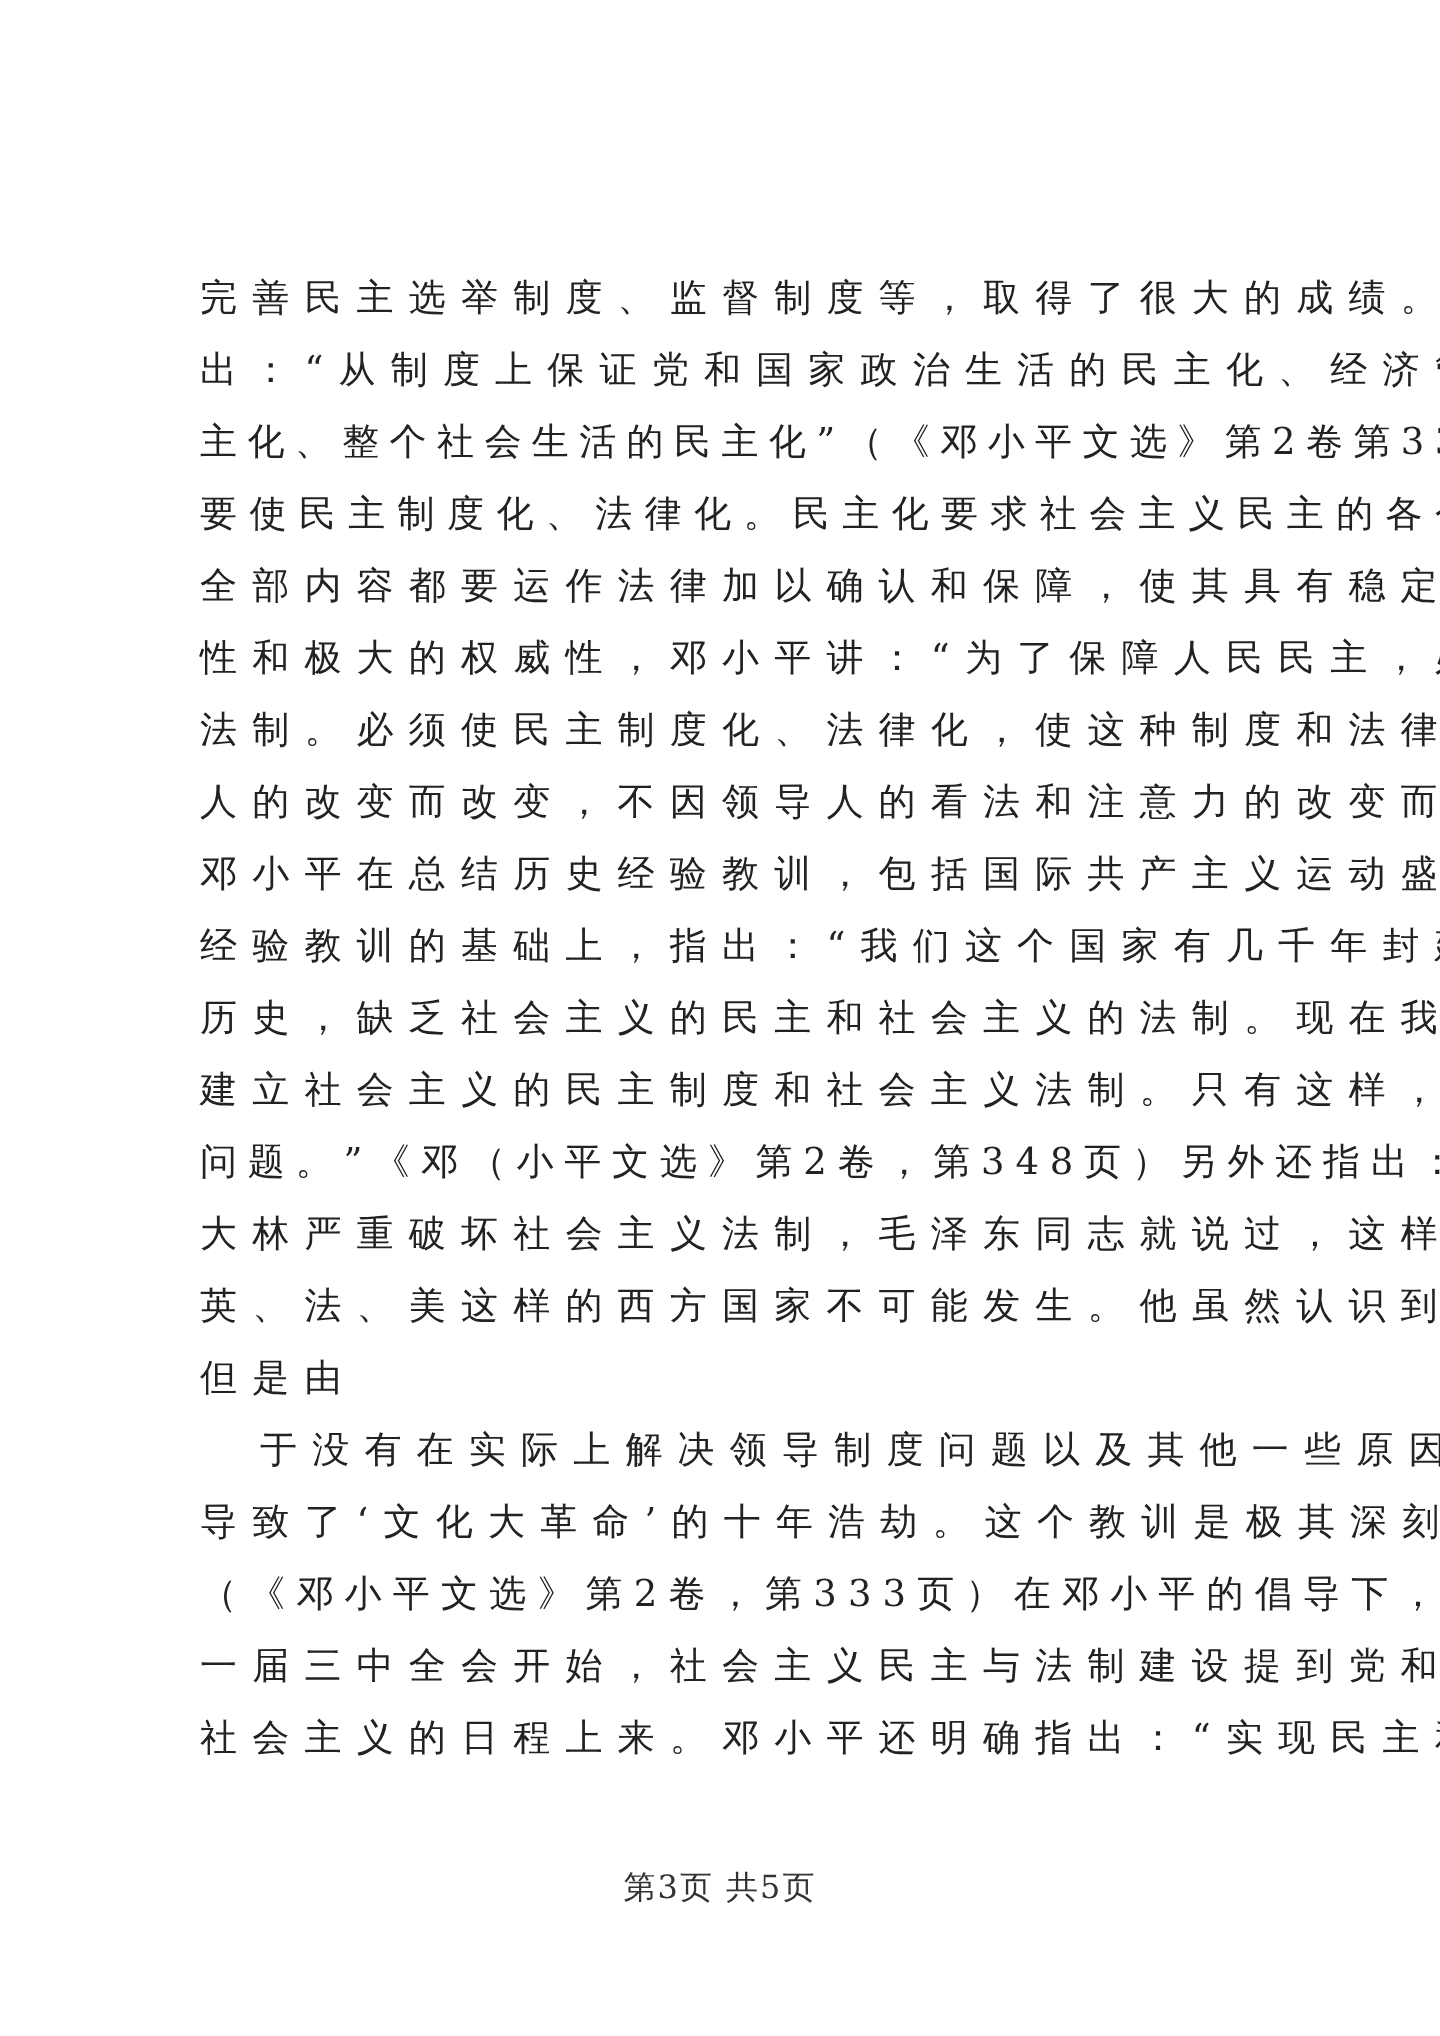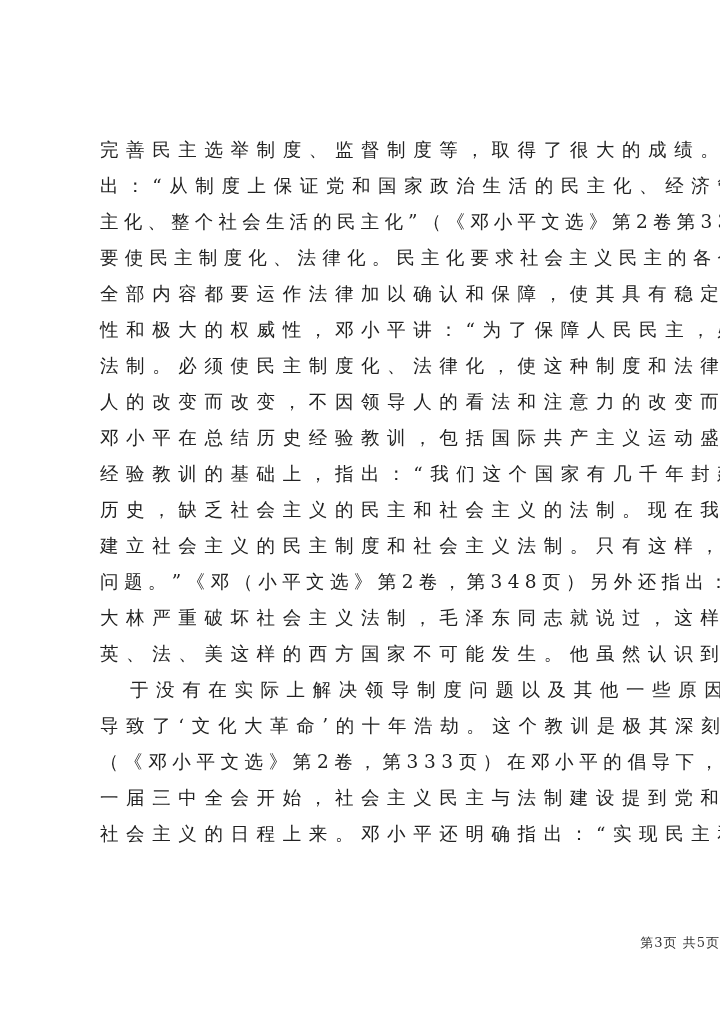--- a/index.html
+++ b/index.html
@@ -37,22 +37,22 @@
       color: #222222;
     }
     .line.indent {
       padding-left: 30px;
     }
     .footer {
       position: absolute;
       left: 0;
       width: 720px;
       top: 934px;
-      text-align: right;
-      font-size: 13px;
+      text-align: center;
+      font-size: 16px;
       color: #333333;
       letter-spacing: 1px;
     }
   </style>
 </head>
 <body>
 
 <div class="page">
   <div class="body-text">
     <div class="line">完善民主选举制度、监督制度等，取得了很大的成绩。邓小平指</div>
@@ -63,20 +63,21 @@
     <div class="line">性和极大的权威性，邓小平讲：“为了保障人民民主，必须加强</div>
     <div class="line">法制。必须使民主制度化、法律化，使这种制度和法律不因领导</div>
     <div class="line">人的改变而改变，不因领导人的看法和注意力的改变而改变。”</div>
     <div class="line">邓小平在总结历史经验教训，包括国际共产主义运动盛衰成败的</div>
     <div class="line">经验教训的基础上，指出：“我们这个国家有几千年封建社会的</div>
     <div class="line">历史，缺乏社会主义的民主和社会主义的法制。现在我们要认真</div>
     <div class="line">建立社会主义的民主制度和社会主义法制。只有这样，才能解决</div>
     <div class="line" style="letter-spacing:5.4px">问题。”《邓（小平文选》第2卷，第348页）另外还指出：“斯</div>
     <div class="line">大林严重破坏社会主义法制，毛泽东同志就说过，这样的事件在</div>
     <div class="line">英、法、美这样的西方国家不可能发生。他虽然认识到这一点，</div>
+    <div class="line">但是由</div>
     <div class="line indent" style="padding-left:30px">于没有在实际上解决领导制度问题以及其他一些原因，仍然</div>
     <div class="line">导致了‘文化大革命’的十年浩劫。这个教训是极其深刻的。”</div>
     <div class="line" style="letter-spacing:5.6px">（《邓小平文选》第2卷，第333页）在邓小平的倡导下，从十</div>
     <div class="line">一届三中全会开始，社会主义民主与法制建设提到党和人民建设</div>
     <div class="line">社会主义的日程上来。邓小平还明确指出：“实现民主和法制，</div>
   </div>
 
   <div class="footer">第3页 共5页</div>
 </div>
 

